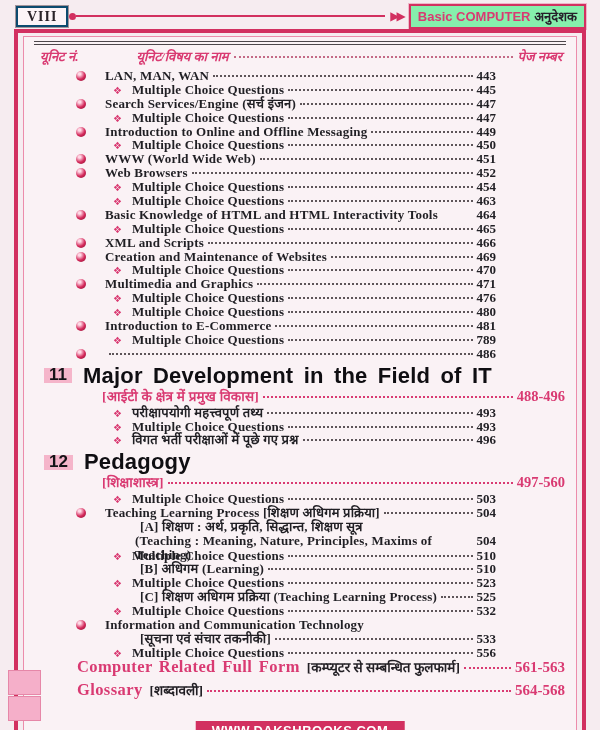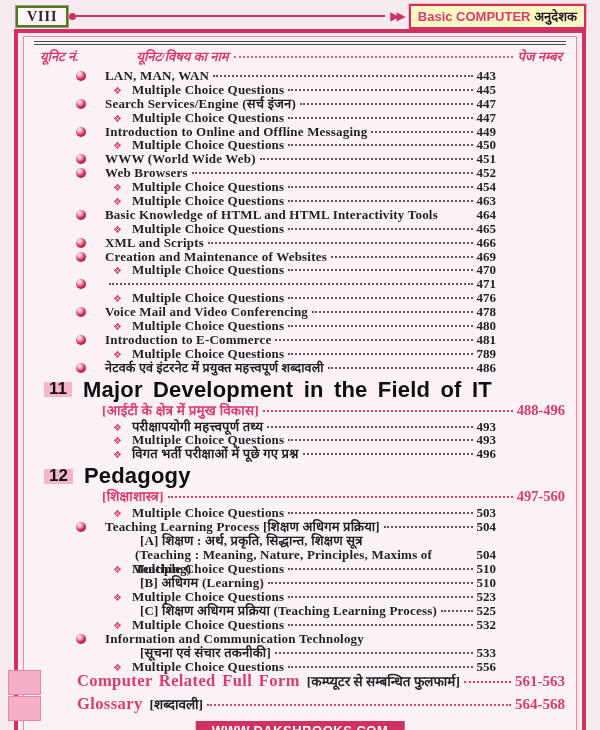--- a/index.html
+++ b/index.html
@@ -4,29 +4,29 @@
 <style>
   html,body{margin:0;padding:0;}
   body{
     width:600px;height:730px;position:relative;overflow:hidden;
     background:#f6ecf0;
     font-family:"Liberation Serif", serif;
   }
   
   .top-strip{position:absolute;top:4px;left:16px;right:14px;height:24px;display:flex;align-items:center;}
   .roman-box{
-    border:2px solid #4d7c0f;outline:1px solid #a3949a;background:#fdf4f7;
+    border:2px solid #0c4a6e;outline:1px solid #a3949a;background:#fdf4f7;
     padding:0 9px;font-weight:bold;font-size:14px;color:#2b2329;letter-spacing:1px;line-height:17px;
   }
   .connector{flex:1;display:flex;align-items:center;margin:0 3px 0 1px;}
   .connector .dot{width:7px;height:7px;border-radius:50%;background:var(--frame);}
   .connector .line{flex:1;height:2px;background:var(--frame);}
   .arrows{color:var(--frame);font-size:12px;letter-spacing:-3px;margin:0 6px 0 2px;font-family:"DejaVu Sans",sans-serif;}
   .title-box{
-    border:2px solid var(--frame);outline:1px solid #eeb7c9;background:#fef9c3;
+    border:2px solid var(--frame);outline:1px solid #eeb7c9;background:#86efac;
     padding:1px 7px 2px;font-family:"Liberation Sans",sans-serif;font-weight:bold;font-size:13px;white-space:nowrap;
   }
   .title-box .en{color:var(--accent);} .title-box .hi{color:#26202a;}
 
   
   .frame{position:absolute;top:29px;left:14px;right:14px;bottom:-6px;border:4px solid var(--frame);}
   .frame-inner{position:absolute;top:3px;left:5px;right:5px;bottom:0;border:1px solid #ec8cab;background:#faf2f5;padding:1px 8px 0 8px;}
 
   .dark-rule{height:2px;border-top:1px solid #4c464a;border-bottom:1px solid #4c464a;margin:3px 2px 1px;}
 
@@ -182,56 +182,50 @@
           <span class="pg">469</span>
         </div>
         <div class="row mcq">
           <span class="diamond">❖</span>
           <span class="txt">Multiple Choice Questions</span>
           <span class="leader"></span>
           <span class="pg">470</span>
         </div>
         <div class="row main">
           <span class="ball"></span>
+          <span class="txt">Multimedia and Graphics</span>
           <span class="leader"></span>
           <span class="pg">471</span>
         </div>
         <div class="row mcq">
           <span class="diamond">❖</span>
           <span class="txt">Multiple Choice Questions</span>
           <span class="leader"></span>
           <span class="pg">476</span>
         </div>
-        <div class="row main">
-          <span class="ball"></span>
-          <span class="txt">Voice Mail and Video Conferencing</span>
-          <span class="leader"></span>
-          <span class="pg">478</span>
-        </div>
         <div class="row mcq">
           <span class="diamond">❖</span>
           <span class="txt">Multiple Choice Questions</span>
           <span class="leader"></span>
           <span class="pg">480</span>
         </div>
         <div class="row main">
           <span class="ball"></span>
           <span class="txt">Introduction to E-Commerce</span>
           <span class="leader"></span>
           <span class="pg">481</span>
         </div>
         <div class="row mcq">
           <span class="diamond">❖</span>
           <span class="txt">Multiple Choice Questions</span>
           <span class="leader"></span>
           <span class="pg">789</span>
         </div>
         <div class="row main-hi">
           <span class="ball"></span>
-          <span class="txt">नेटवर्क एवं इंटरनेट में प्रयुक्त महत्त्वपूर्ण शब्दावली</span>
           <span class="leader"></span>
           <span class="pg">486</span>
         </div>
         <div class="row section">
           <span class="num">11</span>
           <span class="stext">Major Development in the Field of IT</span>
         </div>
         <div class="row range">
           <span class="txt">[आईटी के क्षेत्र में प्रमुख विकास]</span>
           <span class="leader"></span>

